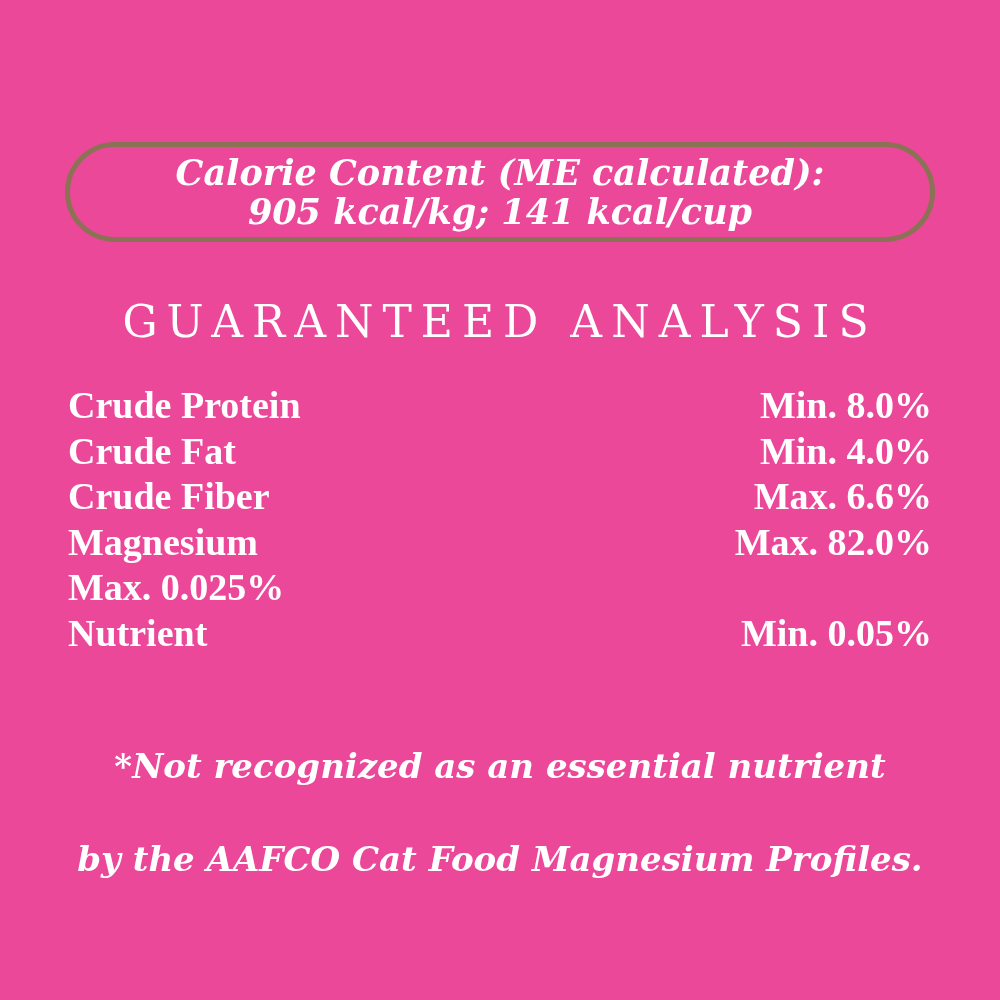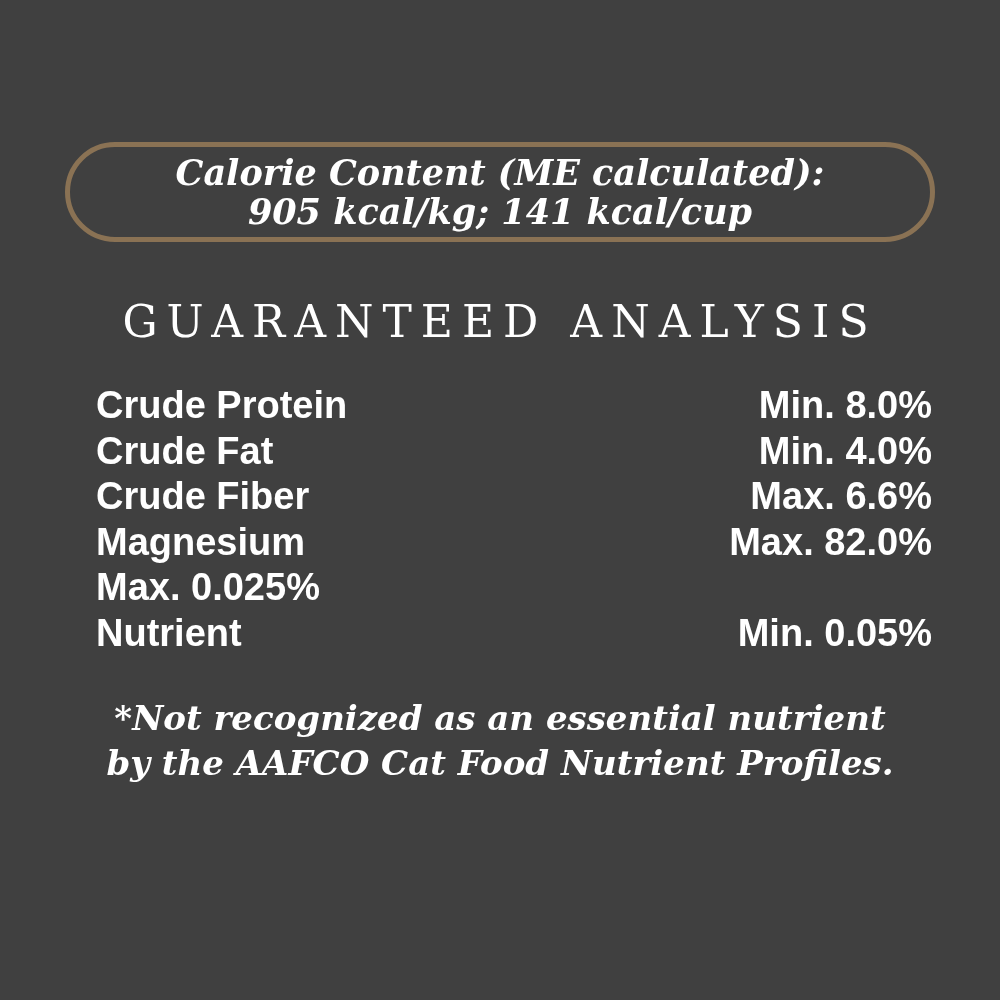--- a/index.html
+++ b/index.html
@@ -4,21 +4,21 @@
 <style>
   html, body {
     margin: 0;
     padding: 0;
     background: #231f20;
   }
   .canvas {
     position: relative;
     width: 1000px;
     height: 1000px;
-    background: #404040;
+    background: #ec4899;
     overflow: hidden;
     color: #ffffff;
   }
   
   .calorie-box {
     position: absolute;
     left: 65px;
     top: 142px;
     width: 870px;
     height: 100px;
@@ -54,45 +54,44 @@
     line-height: 1.0;
     letter-spacing: 9px;
     white-space: nowrap;
   }
   
   .analysis-table {
     position: absolute;
     left: 68px;
     right: 68px;
     top: 383px;
-    font-family: Liberation Sans, sans-serif;
+    font-family: Liberation Serif, serif;
     font-weight: bold;
     font-size: 38px;
-    margin-left: 28px;
   }
   .analysis-row {
     display: flex;
     justify-content: space-between;
     align-items: baseline;
     line-height: 45.5px;
     white-space: nowrap;
   }
   .nutrient-label { text-align: left; }
   .nutrient-value { text-align: right; }
   
   .footnote {
     position: absolute;
     top: 696px;
     left: 0;
     right: 0;
     text-align: center;
     font-size: 34px;
     line-height: 45px;
   }
-  .footnote div { white-space: nowrap; }
+  .footnote div { white-space: nowrap; margin-top: 48px; }
 </style>
 </head>
 <body>
 
 <div class="canvas">
 
   <div class="calorie-box">
     <div class="serif-italic calorie-line">Calorie Content (ME calculated):</div>
     <div class="serif-italic calorie-line">905 kcal/kg; 141 kcal/cup</div>
   </div>
@@ -120,16 +119,16 @@
       <span class="nutrient-value">Max. 0.025%</span>
     </div>
     <div class="analysis-row">
       <span class="nutrient-label">Nutrient</span>
       <span class="nutrient-value">Min. 0.05%</span>
     </div>
   </div>
 
   <div class="footnote serif-italic">
     <div>*Not recognized as an essential nutrient</div>
-    <div>by the AAFCO Cat Food Nutrient Profiles.</div>
+    <div>by the AAFCO Cat Food Magnesium Profiles.</div>
   </div>
 
 </div>
 
 </body></html>

